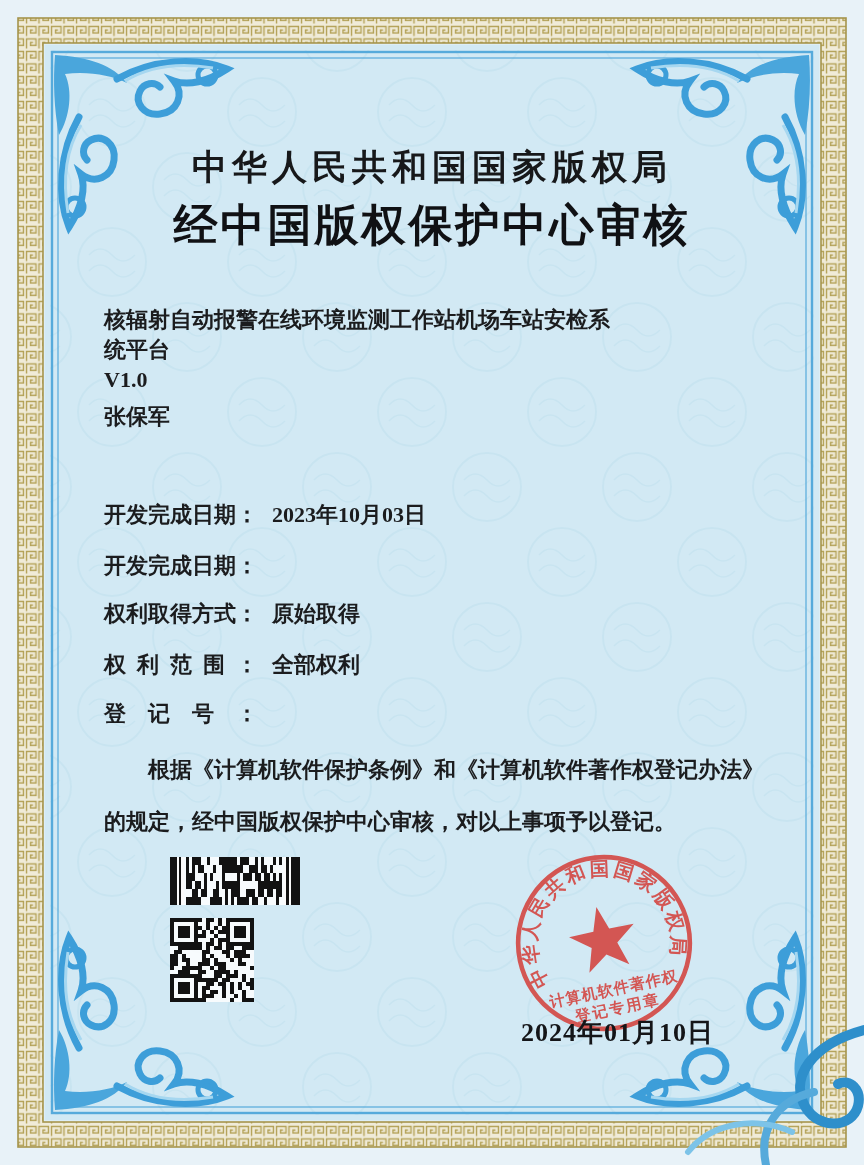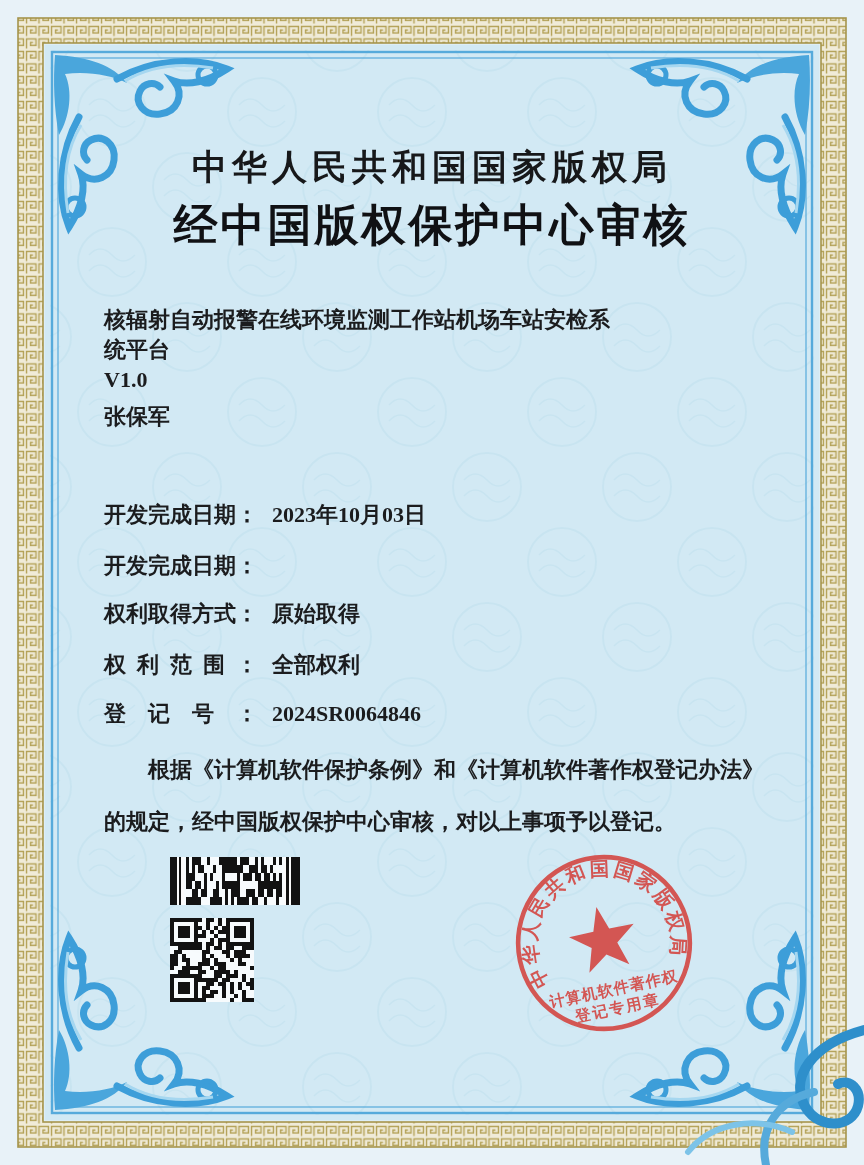--- a/index.html
+++ b/index.html
@@ -148,21 +148,20 @@
     <span class="val">原始取得</span>
   </div>
 
   <div class="row" style="top:650px">
     <span class="lbl">权利范围：</span>
     <span class="val">全部权利</span>
   </div>
 
   <div class="row" style="top:699px">
     <span class="lbl">登记号：</span>
-    <span class="val">2024SR0064846</span>
   </div>
 
   <p class="statement">根据《计算机软件保护条例》和《计算机软件著作权登记办法》的规定，经中国版权保护中心审核，对以上事项予以登记。</p>
 
   <div class="barcode">
       <i style="left:16px;top:0px"></i>
       <i style="left:16px;top:8px"></i>
       <i style="left:16px;top:16px"></i>
       <i style="left:16px;top:24px"></i>
       <i style="left:16px;top:40px"></i>
@@ -525,14 +524,15 @@
     </defs>
     <circle cx="90" cy="90" r="84" fill="none" stroke="#d44a46" stroke-width="4.5"></circle>
     <path fill="#d44a46" d="M90,54 L97.9,77.1 L122.3,77.5 L102.8,92.2 L110,115.5 L90,101.5 L70,115.5 L77.2,92.2 L57.7,77.5 L82.1,77.1 Z"></path>
     <text font-size="19" font-weight="700" fill="#d44a46" letter-spacing="3" font-family="Liberation Serif, DejaVu Serif, serif">
       <textPath href="#sealArc" startOffset="50%" text-anchor="middle">中华人民共和国国家版权局</textPath>
     </text>
     <text x="90" y="141" text-anchor="middle" font-size="15" font-weight="700" fill="#d44a46" letter-spacing="1" font-family="Liberation Serif, DejaVu Serif, serif">计算机软件著作权</text>
     <text x="90" y="160" text-anchor="middle" font-size="15" font-weight="700" fill="#d44a46" letter-spacing="2" font-family="Liberation Serif, DejaVu Serif, serif">登记专用章</text>
   </svg>
 
+  <div class="issue-date">2024年01月10日</div>
 
 </div>
 
 </body></html>

